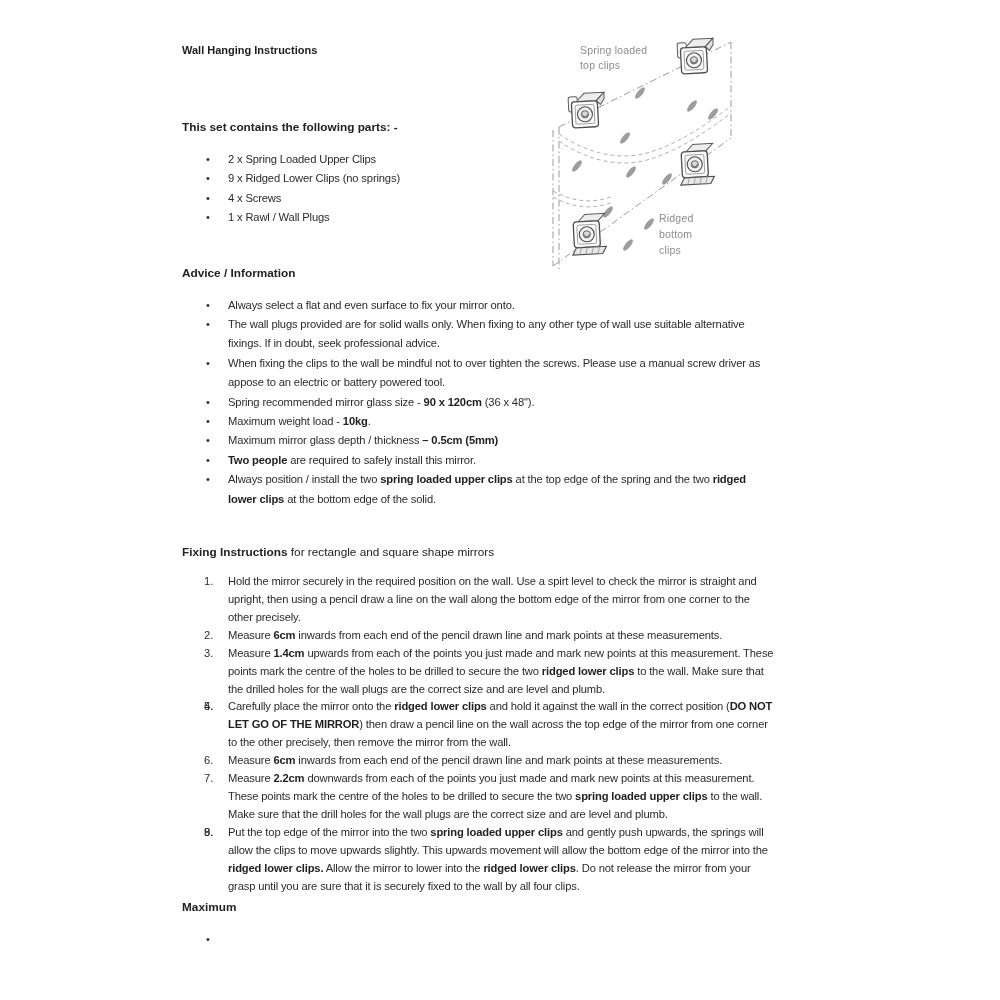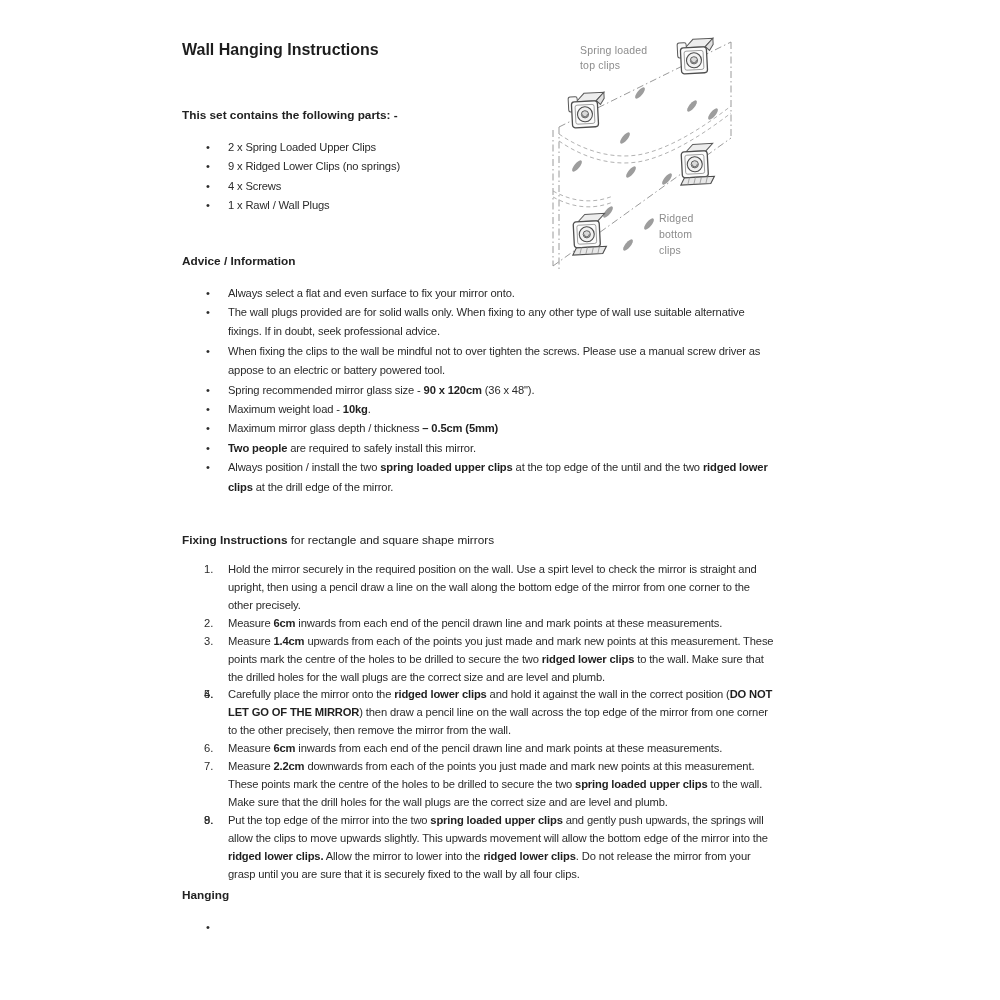--- a/index.html
+++ b/index.html
@@ -7,26 +7,26 @@
     width:1000px;height:1000px;
     font-family:"Liberation Sans","DejaVu Sans",sans-serif;
     color:#2b2b2b;
     -webkit-font-smoothing:antialiased;
   }
   .page{position:relative;width:1000px;height:1000px;background:#ffffff;overflow:hidden;}
   .content{position:absolute;left:182px;top:0;width:592px;}
 
   .doc-title{
     margin:40px 0 0 0;
-    font-size:16px;line-height:20px;font-weight:700;color:#1d1d1d;
+    font-size:11px;line-height:20px;font-weight:700;color:#1d1d1d;
   }
   .sec-heading{
     margin:0;font-size:11.8px;line-height:19px;font-weight:700;color:#222222;
   }
-  .mt-parts{margin-top:46px;}
+  .mt-parts{margin-top:58px;}
   .mt-advice{margin-top:36px;}
   .mt-fixing{margin-top:34px;}
   .mt-cleaning{margin-top:3px;}
   .sec-heading .rest{font-weight:400;}
 
   .list{margin-top:13px;}
   .steps{margin-top:11px;}
   .li{
     position:relative;padding-left:46px;
     font-size:11.2px;line-height:19.4px;letter-spacing:-0.15px;color:#2b2b2b;
@@ -164,21 +164,21 @@
       <div class="li">
         <span class="marker">•</span>
         <span><span>Maximum mirror glass depth / thickness </span><span class="b">– 0.5cm (5mm)</span></span>
       </div>
       <div class="li">
         <span class="marker">•</span>
         <span><span class="b">Two people</span><span> are required to safely install this mirror.</span></span>
       </div>
       <div class="li">
         <span class="marker">•</span>
-        <span><span>Always position / install the two </span><span class="b">spring loaded upper clips</span><span> at the top edge of the until and the two </span><span class="b">ridged lower clips</span><span> at the drill edge of the mirror.</span></span>
+        <span><span>Always position / install the two </span><span class="b">spring loaded upper clips</span><span> at the top edge of the spring and the two </span><span class="b">ridged lower clips</span><span> at the bottom edge of the solid.</span></span>
       </div>
     </div>
 
     <div class="sec-heading mt-fixing"><span>Fixing Instructions</span><span class="rest"> for rectangle and square shape mirrors</span></div>
 
     <div class="steps">
       <div class="li">
         <span class="marker">1.</span>
         <span><span>Hold the mirror securely in the required position on the wall. Use a spirt level to check the mirror is straight and upright, then using a pencil draw a line on the wall along the bottom edge of the mirror from one corner to the other precisely.</span></span>
       </div>
@@ -207,21 +207,21 @@
       </div>
       <div class="li">
         <span class="marker">8.</span>
       </div>
       <div class="li">
         <span class="marker">9.</span>
         <span><span>Put the top edge of the mirror into the two </span><span class="b">spring loaded upper clips</span><span> and gently push upwards, the springs will allow the clips to move upwards slightly. This upwards movement will allow the bottom edge of the mirror into the </span><span class="b">ridged lower clips.</span><span> Allow the mirror to lower into the </span><span class="b">ridged lower clips</span><span>. Do not release the mirror from your grasp until you are sure that it is securely fixed to the wall by all four clips.</span></span>
       </div>
     </div>
 
-    <div class="sec-heading mt-cleaning">Hanging</div>
+    <div class="sec-heading mt-cleaning">Maximum</div>
 
     <div class="list">
       <div class="li">
         <span class="marker">•</span>
       </div>
     </div>
 
   </div>
 </div>
 

